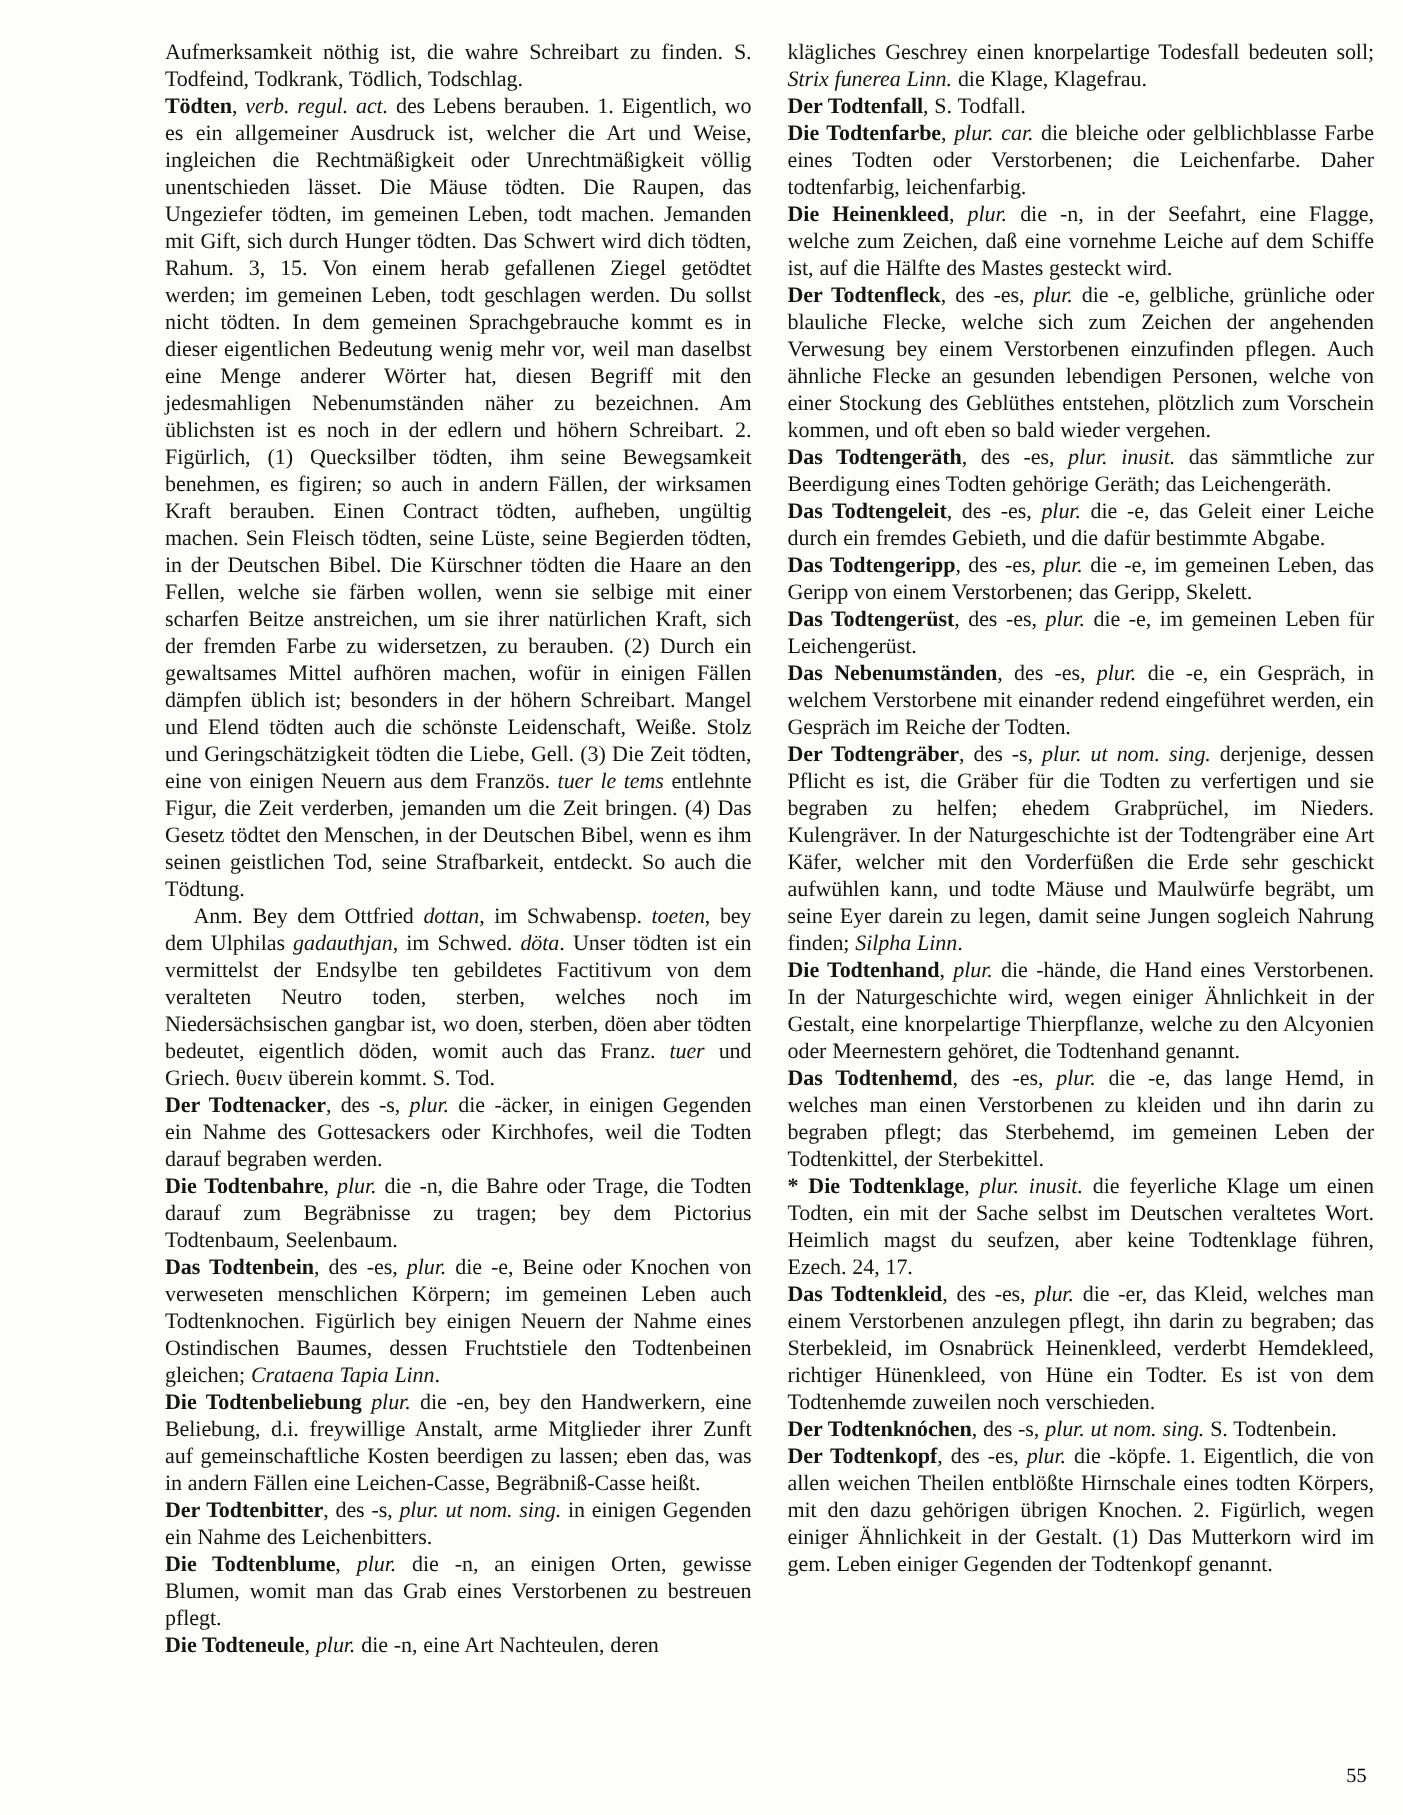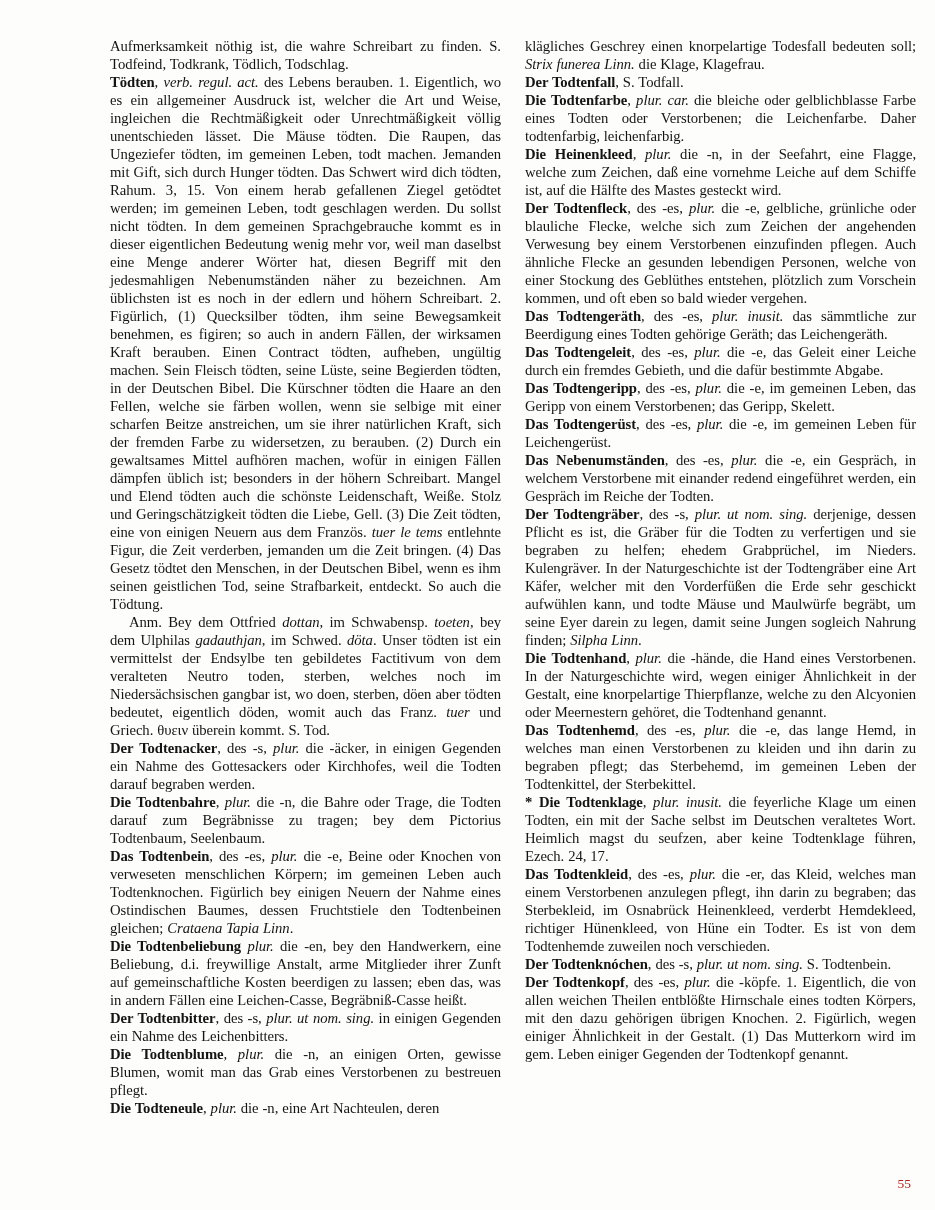--- a/index.html
+++ b/index.html
@@ -7,42 +7,42 @@
     width: 935px; height: 1210px;
     background: #fdfdfc;
     color: #141414;
     font-family: "Liberation Serif", serif;
     overflow: hidden;
     position: relative;
   }
   .page { position: absolute; inset: 0; }
   .columns {
     position: absolute;
-    left: 110px; top: 37px;
+    left: 110px; top: 26px;
     width: 806px;
     display: flex;
     gap: 24px;
   }
   .col { flex: 1 1 0; min-width: 0; }
   p.entry {
     margin: 0;
     text-align: justify;
     font-size: 14.7px;
     line-height: 18px;
     letter-spacing: -0.05px;
     word-spacing: 0.3px;
   }
   p.entry.indent { text-indent: 19px; }
   .b { font-weight: bold; }
   .i { font-style: italic; }
   .page-number {
     position: absolute;
     top: 1176px; right: 24px;
     font-size: 13.5px;
-    color: #b91c1c;
+    color: #000000;
   }
 </style>
 </head>
 <body>
 
 <div class="page">
   <div class="columns">
     <div class="col">
         <p class="entry"><span class="">Aufmerksamkeit nöthig ist, die wahre Schreibart zu finden. S. Todfeind, Todkrank, Tödlich, Todschlag.</span></p>
         <p class="entry"><span class="b">Tödten</span><span class="">, </span><span class="i">verb. regul. act.</span><span class=""> des Lebens berauben. 1. Eigentlich, wo es ein allgemeiner Ausdruck ist, welcher die Art und Weise, ingleichen die Rechtmäßigkeit oder Unrechtmäßigkeit völlig unentschieden lässet. Die Mäuse tödten. Die Raupen, das Ungeziefer tödten, im gemeinen Leben, todt machen. Jemanden mit Gift, sich durch Hunger tödten. Das Schwert wird dich tödten, Rahum. 3, 15. Von einem herab gefallenen Ziegel getödtet werden; im gemeinen Leben, todt geschlagen werden. Du sollst nicht tödten. In dem gemeinen Sprachgebrauche kommt es in dieser eigentlichen Bedeutung wenig mehr vor, weil man daselbst eine Menge anderer Wörter hat, diesen Begriff mit den jedesmahligen Nebenumständen näher zu bezeichnen. Am üblichsten ist es noch in der edlern und höhern Schreibart. 2. Figürlich, (1) Quecksilber tödten, ihm seine Bewegsamkeit benehmen, es figiren; so auch in andern Fällen, der wirksamen Kraft berauben. Einen Contract tödten, aufheben, ungültig machen. Sein Fleisch tödten, seine Lüste, seine Begierden tödten, in der Deutschen Bibel. Die Kürschner tödten die Haare an den Fellen, welche sie färben wollen, wenn sie selbige mit einer scharfen Beitze anstreichen, um sie ihrer natürlichen Kraft, sich der fremden Farbe zu widersetzen, zu berauben. (2) Durch ein gewaltsames Mittel aufhören machen, wofür in einigen Fällen dämpfen üblich ist; besonders in der höhern Schreibart. Mangel und Elend tödten auch die schönste Leidenschaft, Weiße. Stolz und Geringschätzigkeit tödten die Liebe, Gell. (3) Die Zeit tödten, eine von einigen Neuern aus dem Französ. </span><span class="i">tuer le tems</span><span class=""> entlehnte Figur, die Zeit verderben, jemanden um die Zeit bringen. (4) Das Gesetz tödtet den Menschen, in der Deutschen Bibel, wenn es ihm seinen geistlichen Tod, seine Strafbarkeit, entdeckt. So auch die Tödtung.</span></p>

